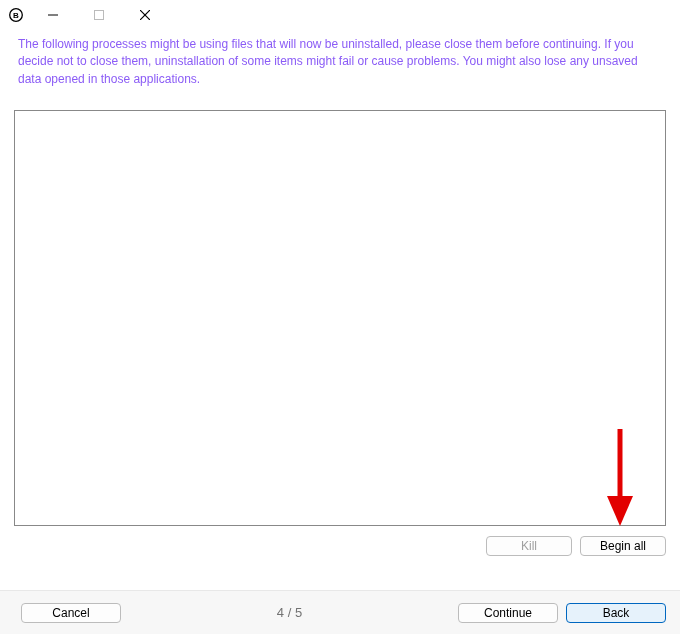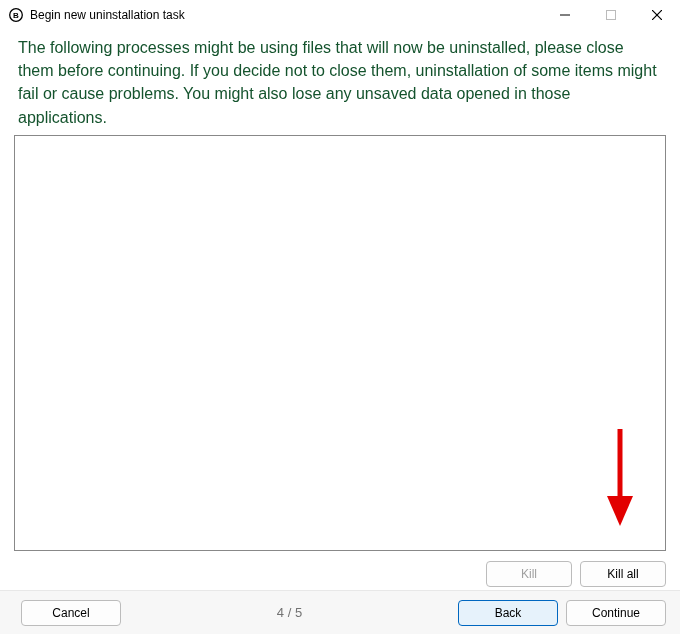--- a/index.html
+++ b/index.html
@@ -54,41 +54,41 @@
     }
     .content {
       padding: 6px 14px 0 14px;
     }
     .heading {
       font-size: 16px;
       font-weight: 700;
       margin-bottom: 8px;
     }
     .description {
-      font-size: 16px;
+      font-size: 12px;
       line-height: 1.45;
-      color: #14532d;
-      margin-bottom: 6px;
+      color: #8b5cf6;
+      margin-bottom: 22px;
       padding: 0 4px;
     }
     .process-list {
       border: 1px solid #888;
       height: 416px;
       background: #fff;
     }
     .kill-row {
       display: flex;
       justify-content: flex-end;
       gap: 8px;
       margin-top: 10px;
       padding-right: 0;
     }
     .btn {
       min-width: 86px;
-      height: 26px;
+      height: 20px;
       border: 1px solid #bcbcbc;
       background: #fdfdfd;
       border-radius: 4px;
       font-size: 12px;
       font-family: inherit;
       cursor: pointer;
       display: inline-flex;
       align-items: center;
       justify-content: center;
     }
@@ -140,21 +140,20 @@
 </head>
 <body>
 
 <div class="titlebar">
   <span class="titlebar-icon">
     <svg width="16" height="16" viewBox="0 0 16 16">
       <circle cx="8" cy="8" r="6.3" fill="none" stroke="#000" stroke-width="1.3"></circle>
       <text x="8" y="11" text-anchor="middle" font-size="8" font-family="Arial" font-weight="bold" fill="#000">B</text>
     </svg>
   </span>
-  <span class="titlebar-title">Begin new uninstallation task</span>
   <div class="window-controls">
     <div class="window-control">
       <svg width="10" height="10" viewBox="0 0 10 10">
           <line x1="0" y1="5" x2="10" y2="5" stroke="#000" stroke-width="1"></line>
         </svg>
     </div>
     <div class="window-control disabled">
       <svg width="10" height="10" viewBox="0 0 10 10">
           <rect x="0.5" y="0.5" width="9" height="9" fill="none" stroke="#bbb" stroke-width="1"></rect>
         </svg>
@@ -166,31 +165,31 @@
         </svg>
     </div>
   </div>
 </div>
 
 <div class="content">
   <div class="description">The following processes might be using files that will now be uninstalled, please close them before continuing. If you decide not to close them, uninstallation of some items might fail or cause problems. You might also lose any unsaved data opened in those applications.</div>
   <div class="process-list"></div>
   <div class="kill-row">
     <button class="btn disabled" disabled="">Kill</button>
-    <button class="btn">Kill all</button>
+    <button class="btn">Begin all</button>
   </div>
 </div>
 
 <svg class="annotation-arrow" width="36" height="110" viewBox="0 0 36 110">
   <line x1="18" y1="5" x2="18" y2="80" stroke="#e20000" stroke-width="5"></line>
   <polygon points="18,102 5,72 31,72" fill="#e20000"></polygon>
 </svg>
 
 <div class="footer">
   <div class="footer-left">
     <button class="btn btn-wide">Cancel</button>
   </div>
   <div class="footer-center">4 / 5</div>
   <div class="footer-right">
+    <button class="btn btn-wide">Continue</button>
     <button class="btn btn-wide btn-primary">Back</button>
-    <button class="btn btn-wide">Continue</button>
   </div>
 </div>
 
 </body></html>

